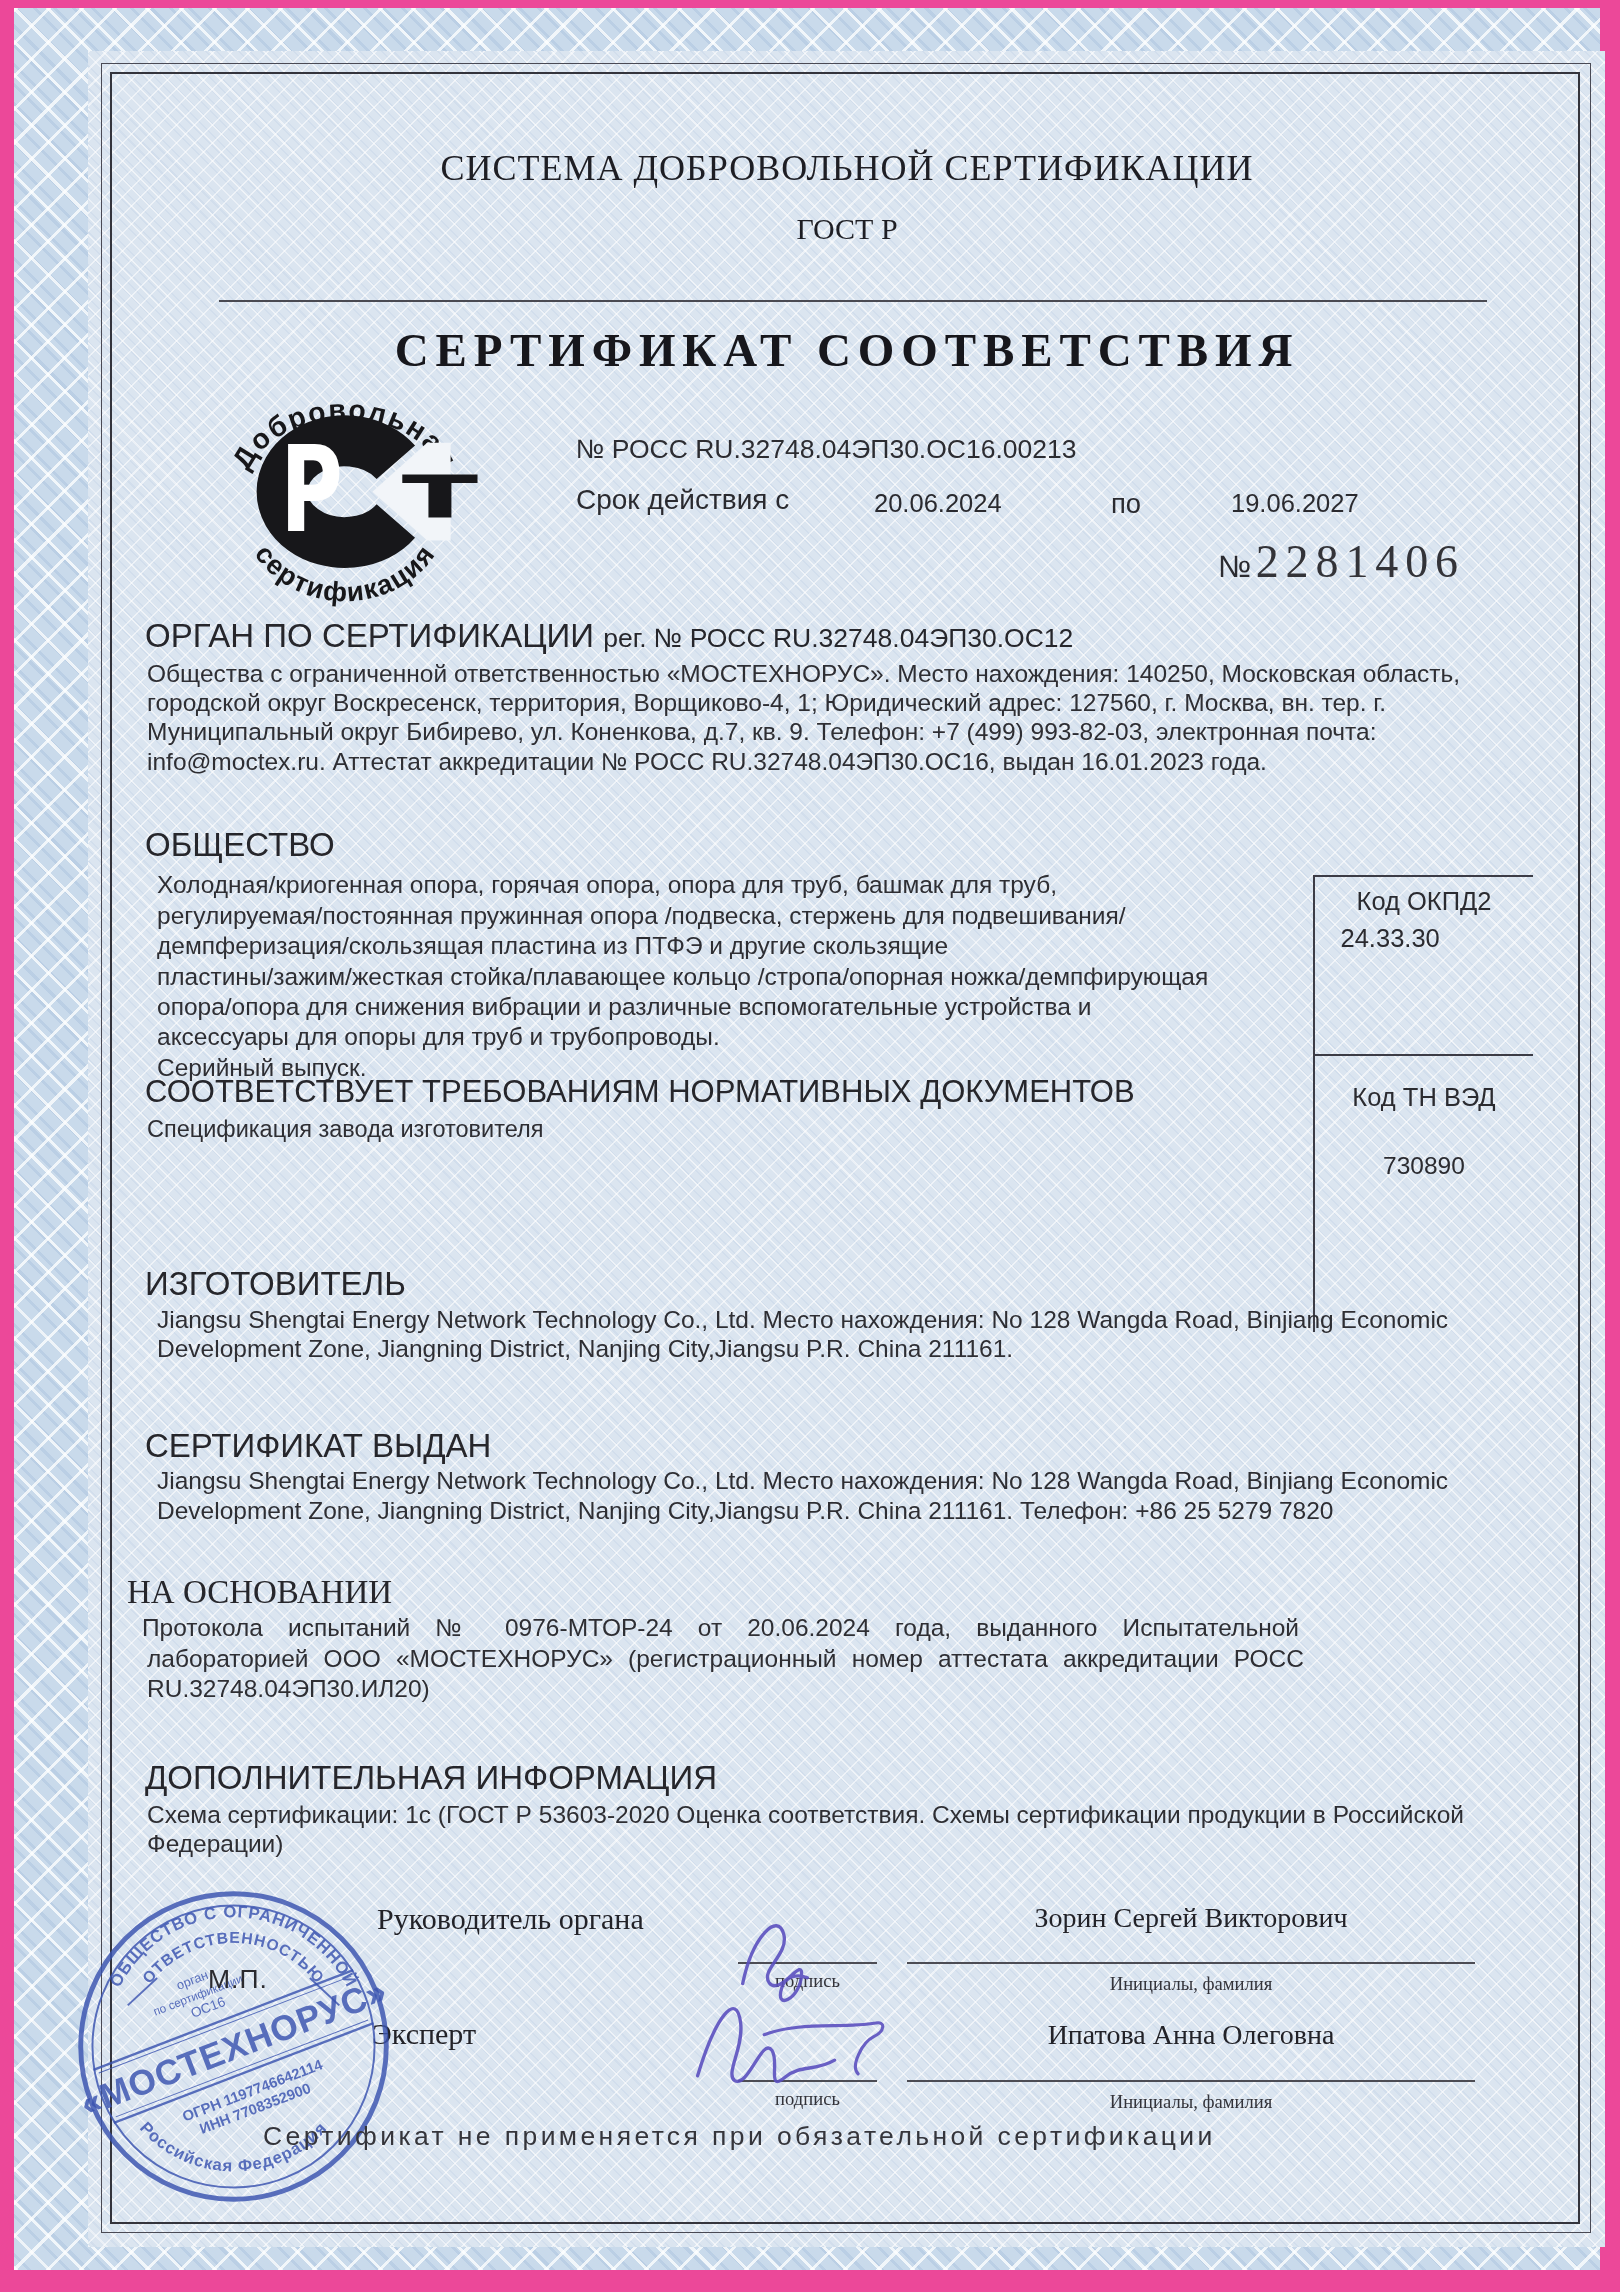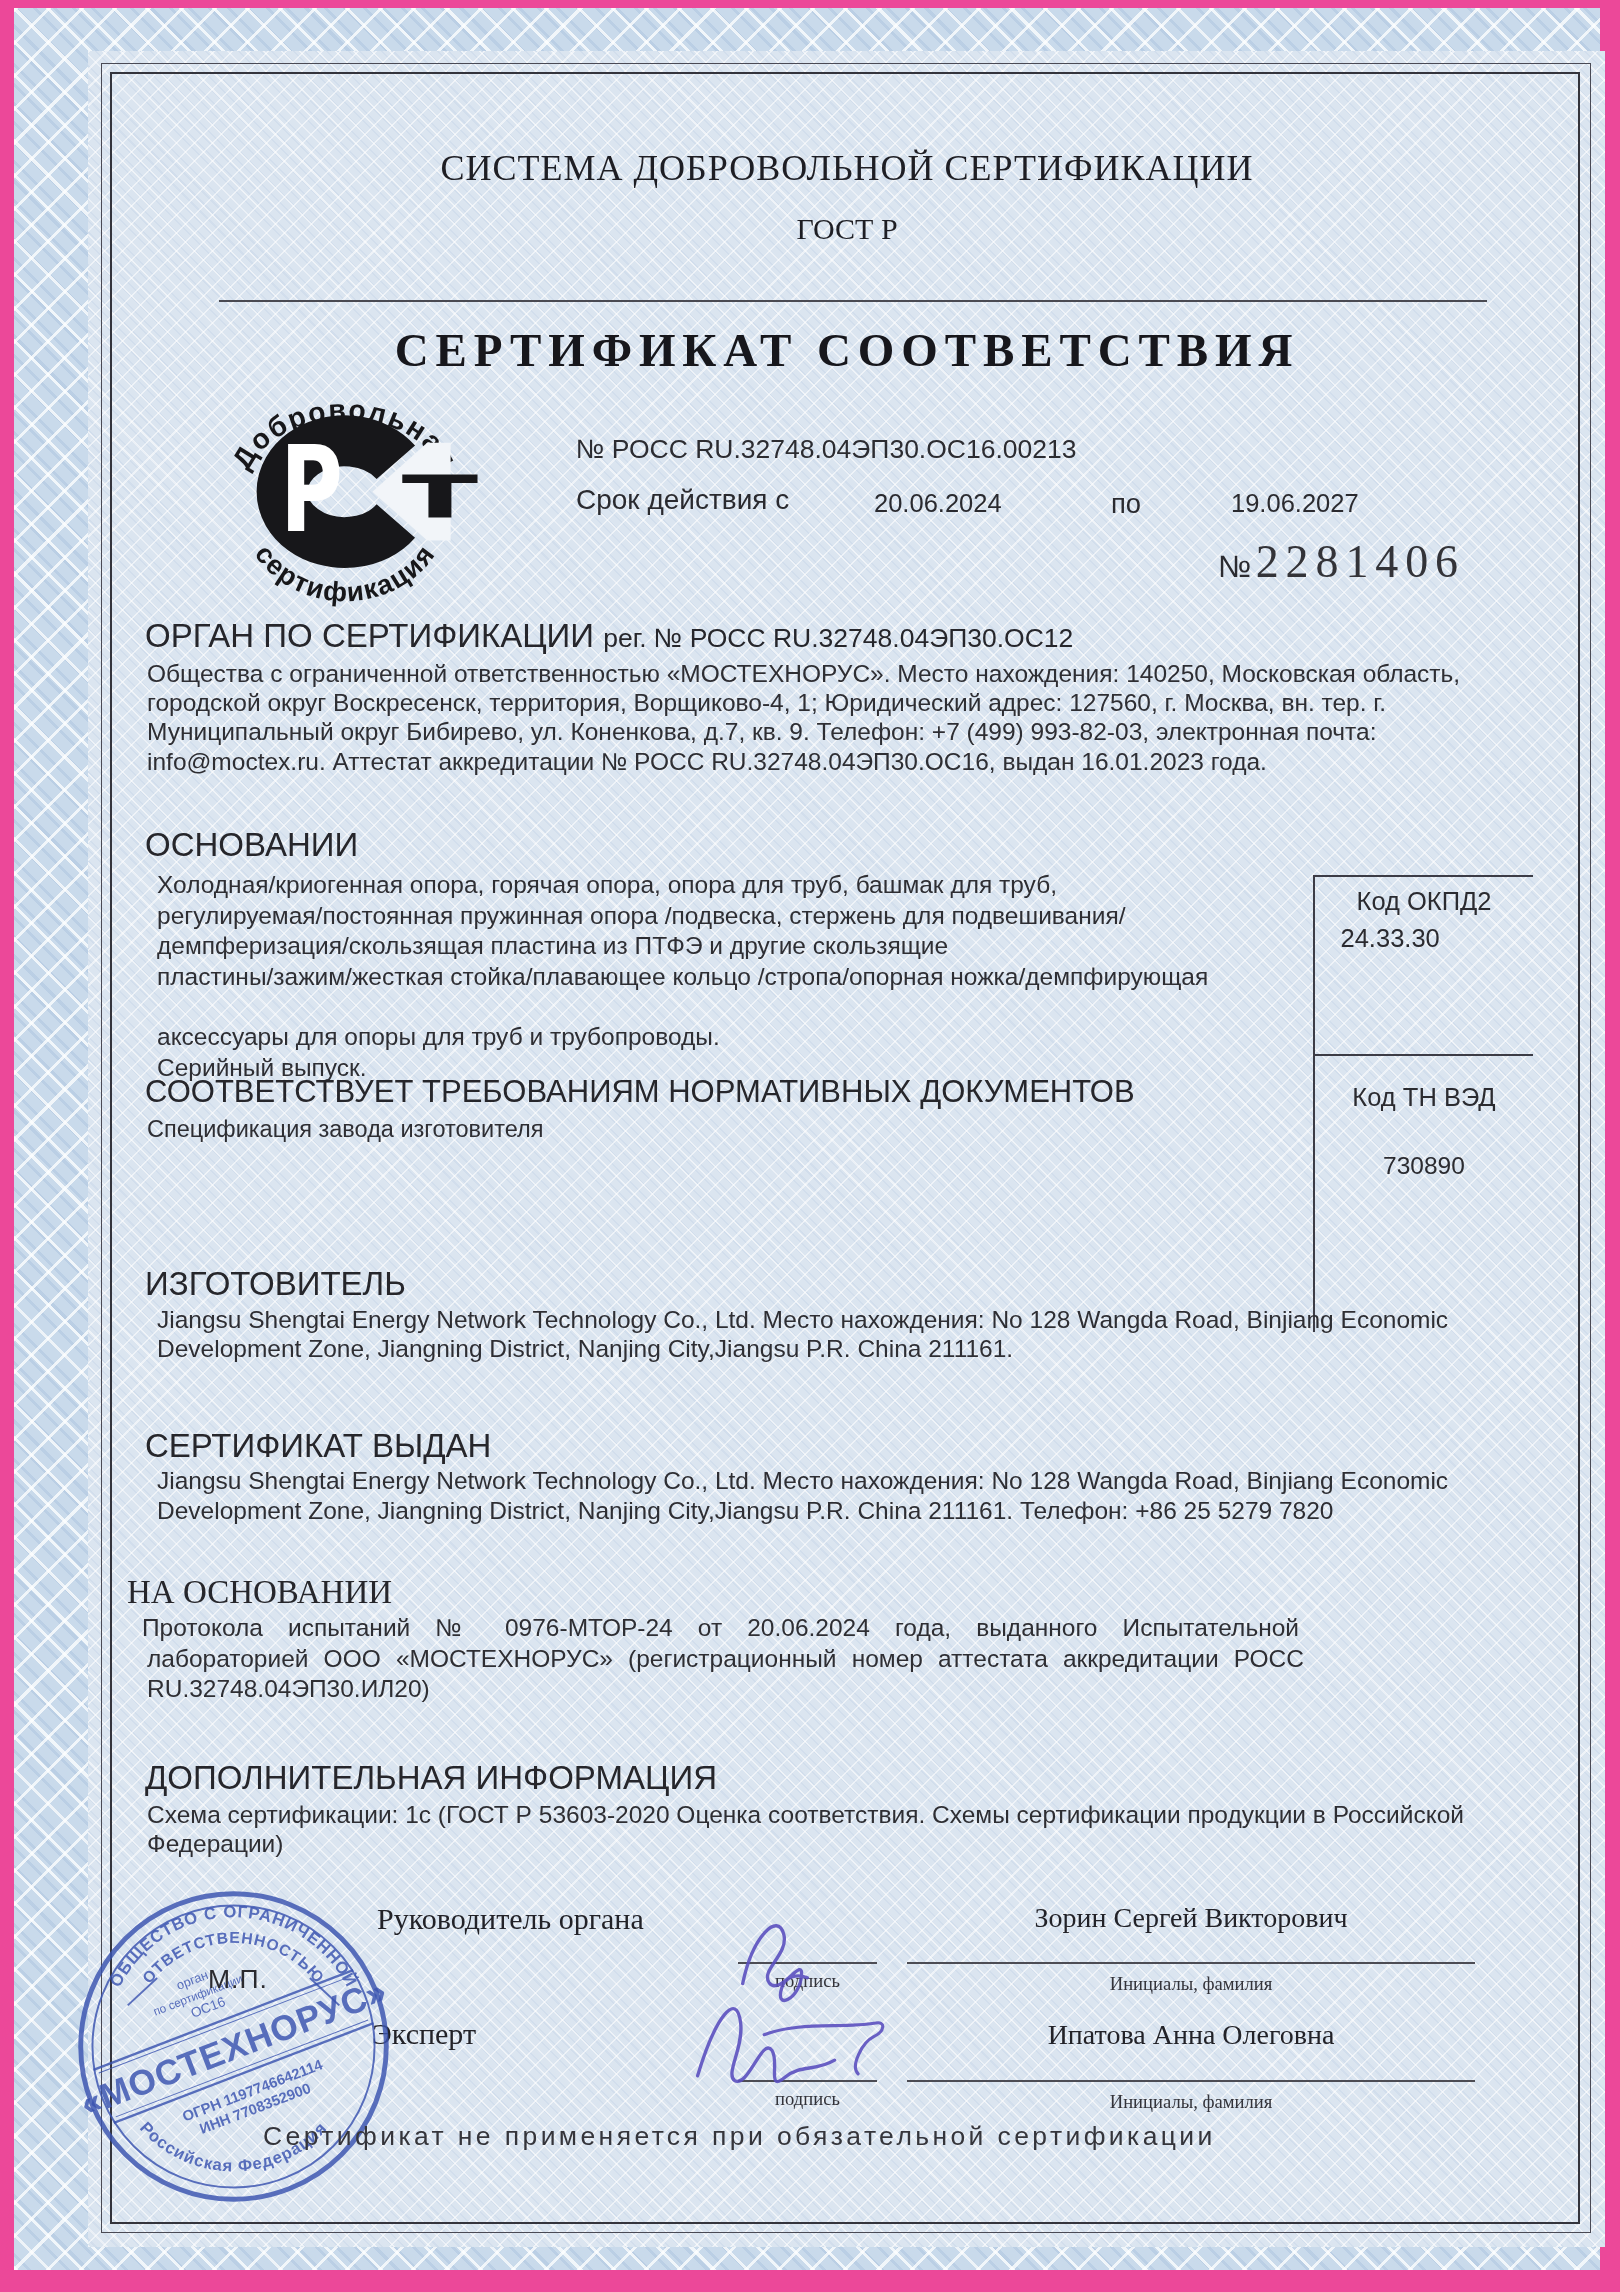--- a/index.html
+++ b/index.html
@@ -90,25 +90,26 @@
     <span class="bn-num">2281406</span>
   </div>
 
   <div class="abs h1" style="left:145px;top:617px;"><span>ОРГАН ПО СЕРТИФИКАЦИИ</span>
     <span class="hreg">рег. № РОСС RU.32748.04ЭП30.ОС12</span></div>
   <div class="abs body-line" style="left:147px;top:659px;">Общества с ограниченной ответственностью «МОСТЕХНОРУС». Место нахождения: 140250, Московская область,</div>
   <div class="abs body-line" style="left:147px;top:688px;">городской округ Воскресенск, территория, Ворщиково-4, 1; Юридический адрес: 127560, г. Москва, вн. тер. г.</div>
   <div class="abs body-line" style="left:147px;top:717px;">Муниципальный округ Бибирево, ул. Коненкова, д.7, кв. 9. Телефон: +7 (499) 993-82-03, электронная почта:</div>
   <div class="abs body-line" style="left:147px;top:747px;">info@moctex.ru. Аттестат аккредитации № РОСС RU.32748.04ЭП30.ОС16, выдан 16.01.2023 года.</div>
 
-  <div class="abs h1" style="left:145px;top:826px;">ОСНОВАНИИ</div>
+  <div class="abs h1" style="left:145px;top:826px;">ОБЩЕСТВО</div>
   <div class="abs body-line" style="left:157px;top:870px;line-height:30px;">Холодная/криогенная опора, горячая опора, опора для труб, башмак для труб,</div>
   <div class="abs body-line" style="left:157px;top:901px;">регулируемая/постоянная пружинная опора /подвеска, стержень для подвешивания/</div>
   <div class="abs body-line" style="left:157px;top:931px;">демпферизация/скользящая пластина из ПТФЭ и другие скользящие</div>
   <div class="abs body-line" style="left:157px;top:962px;">пластины/зажим/жесткая стойка/плавающее кольцо /стропа/опорная ножка/демпфирующая</div>
+  <div class="abs body-line" style="left:157px;top:992px;">опора/опора для снижения вибрации и различные вспомогательные устройства и</div>
   <div class="abs body-line" style="left:157px;top:1022px;">аксессуары для опоры для труб и трубопроводы.</div>
   <div class="abs body-line" style="left:157px;top:1053px;">Серийный выпуск.</div>
 
   <div class="abs codebox" style="left:1313px;top:875px;width:218px;height:227px;">
     <div class="abs codelabel" style="top:9.8px;">Код ОКПД2</div>
     <div class="abs" style="left:25.5px;top:47px;font-size:25.5px;">24.33.30</div>
   </div>
 
   <div class="abs h1" style="left:145px;top:1074px;font-size:31px;">СООТВЕТСТВУЕТ ТРЕБОВАНИЯМ НОРМАТИВНЫХ ДОКУМЕНТОВ</div>
   <div class="abs body-line" style="left:147px;top:1115px;font-size:23.5px;">Спецификация завода изготовителя</div>

